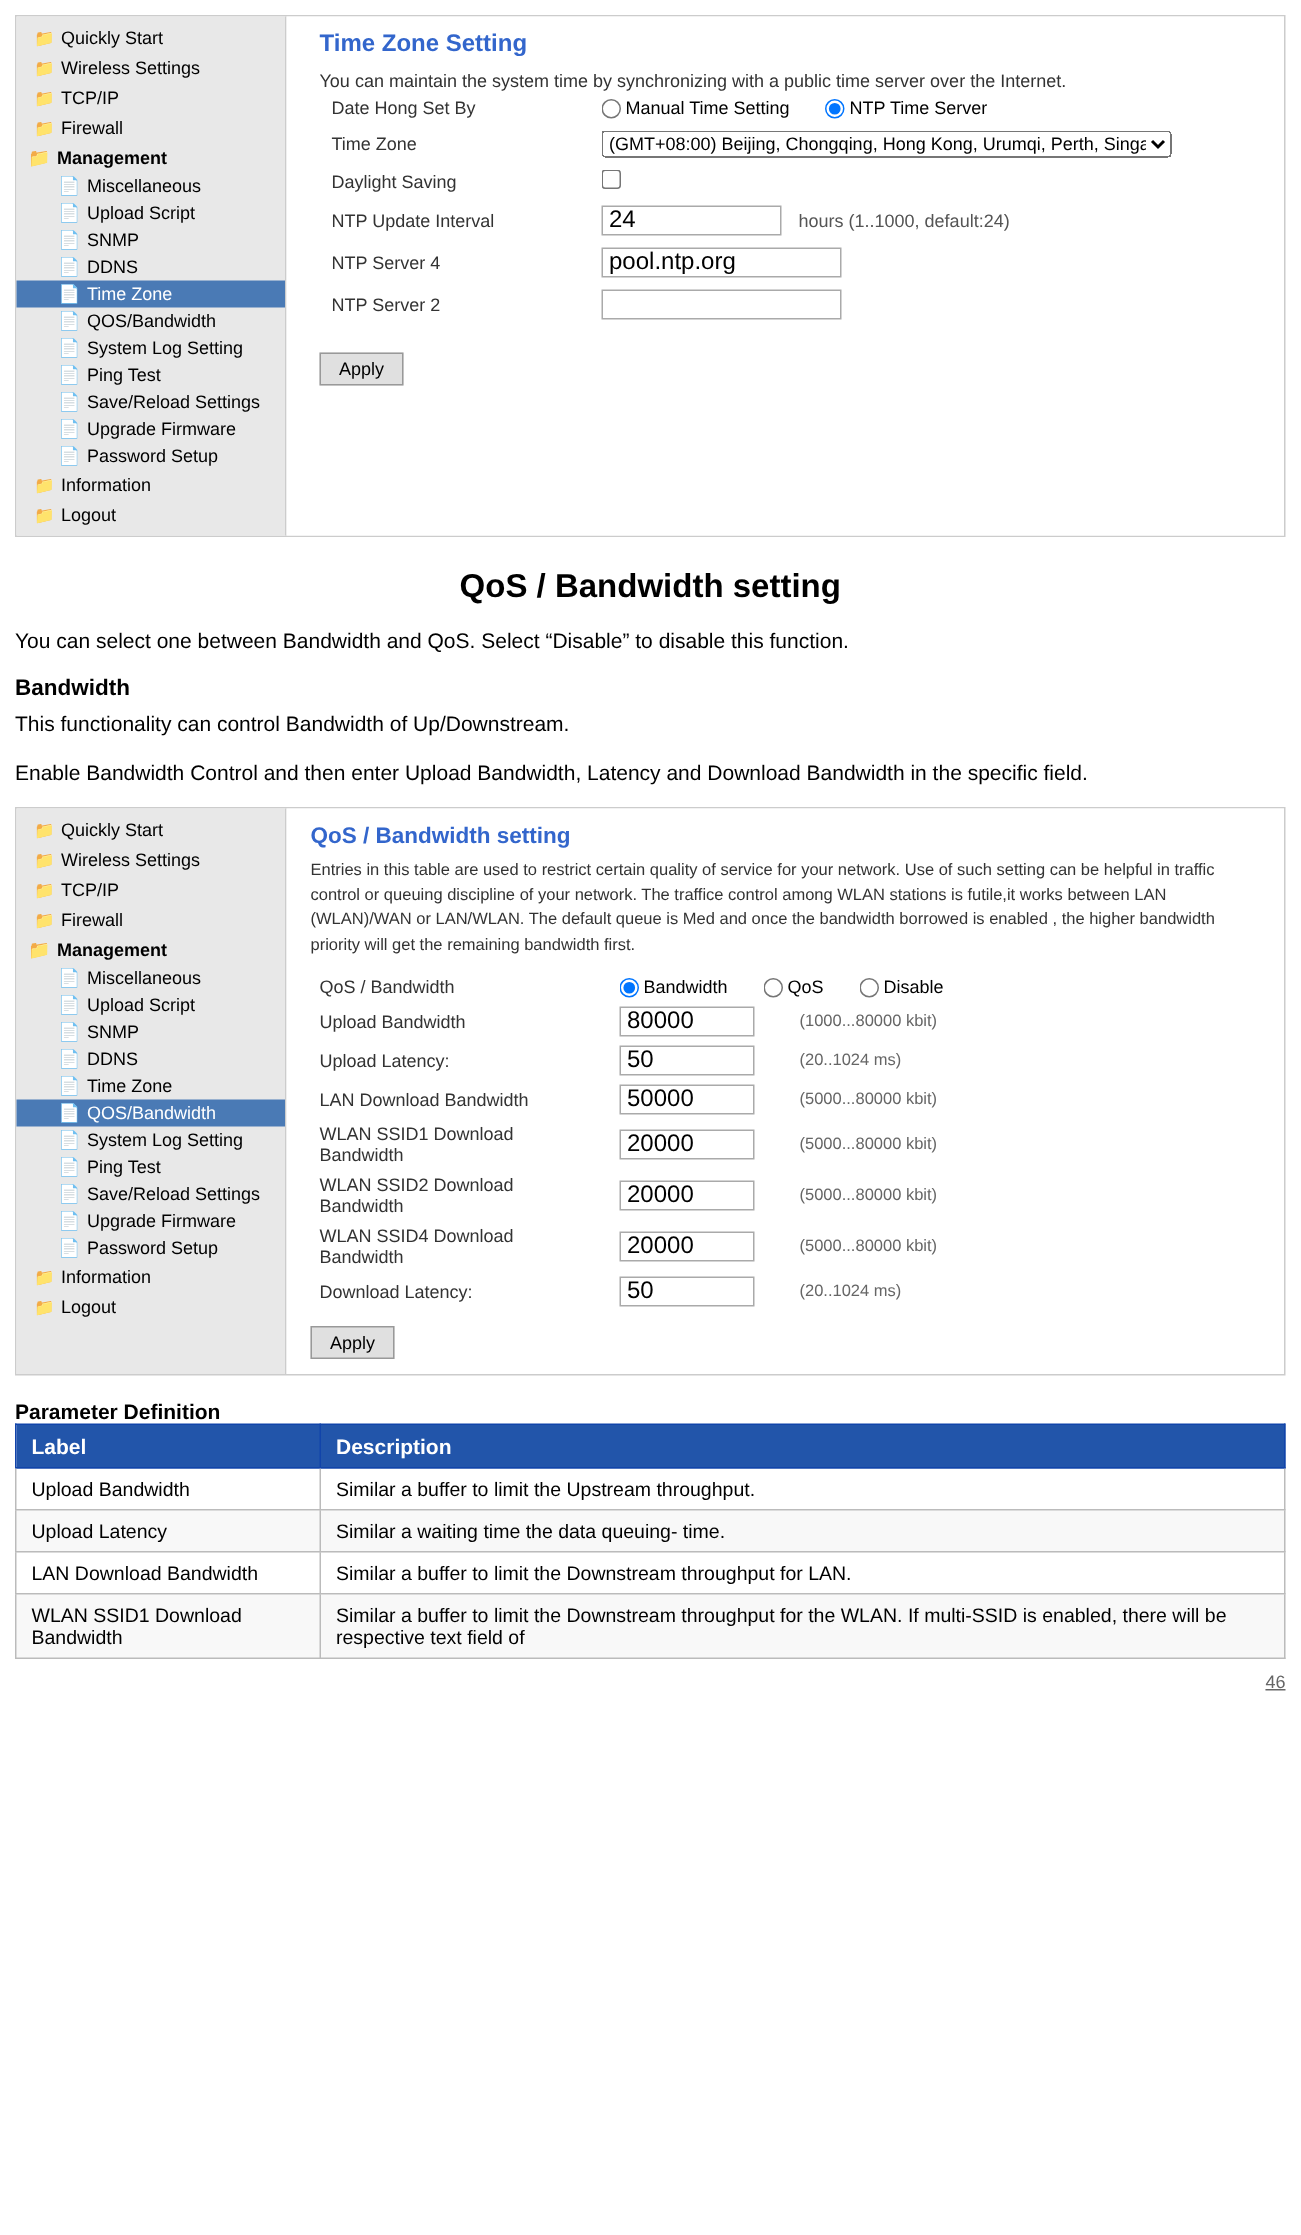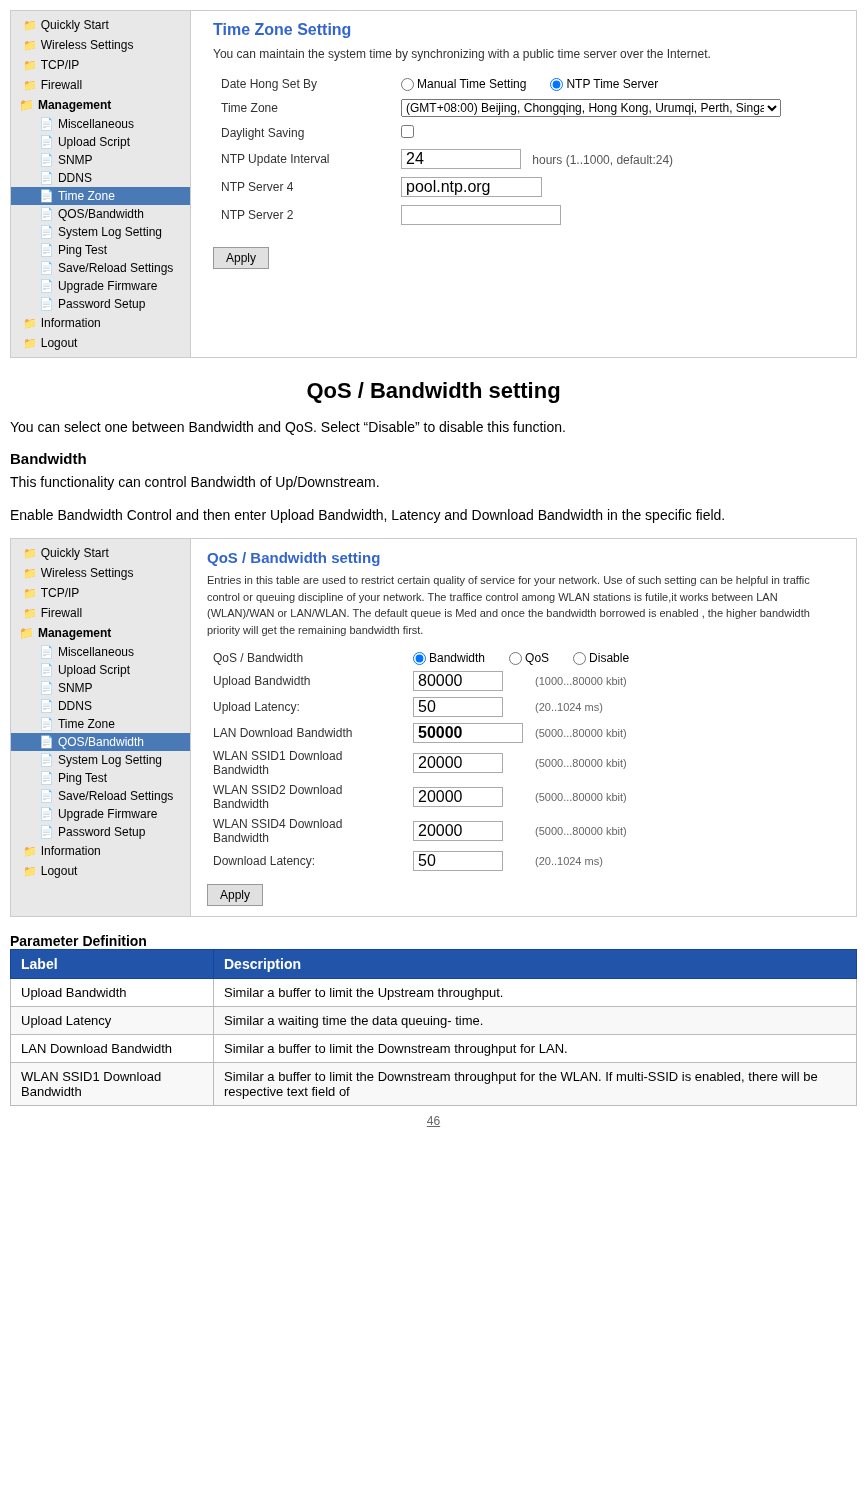--- a/index.html
+++ b/index.html
@@ -52,21 +52,20 @@
 
     .page-title {
       color: #3366cc;
       font-size: 16px;
       font-weight: bold;
       margin-bottom: 8px;
     }
 
     .description {
       font-size: 12px;
-      margin-bottom: 12px;
       color: #333;
     }
 
     .form-table {
       width: 100%;
       border-collapse: collapse;
       margin-bottom: 10px;
     }
     .form-table td {
       padding: 4px 8px;
@@ -194,21 +193,21 @@
     .param-table td {
       padding: 6px 10px;
       border: 1px solid #bbb;
       font-size: 13px;
       vertical-align: top;
     }
 
     .param-table tr:nth-child(even) td { background: #f8f8f8; }
 
     .page-number {
-      text-align: center;
+      text-align: right;
       font-size: 12px;
       margin: 8px 10px;
       color: #666;
       text-decoration: underline;
     }
 
     input[type="radio"] { margin: 0; }
     input[type="checkbox"] { margin: 0; }
   </style>
 </head>
@@ -327,21 +326,21 @@
       <tr>
         <td>NTP Update Interval</td>
         <td>
           <input type="text" value="24" style="width: 120px;">
           <span style="margin-left:8px; font-size:12px; color:#555;">hours (1..1000, default:24)</span>
         </td>
       </tr>
       <tr>
         <td>NTP Server 4</td>
         <td>
-          <input type="text" value="pool.ntp.org" style="width: 141px;">
+          <input type="text" value="pool.ntp.org" style="width: 160px;">
         </td>
       </tr>
       <tr>
         <td>NTP Server 2</td>
         <td>
           <input type="text" value="" style="width: 160px;">
         </td>
       </tr>
     </tbody>
       </table>
@@ -460,21 +459,21 @@
         <td><input type="text" value="80000" style="width: 90px;"></td>
         <td>(1000...80000 kbit)</td>
       </tr>
       <tr>
         <td>Upload Latency:</td>
         <td><input type="text" value="50" style="width: 90px;"></td>
         <td>(20..1024 ms)</td>
       </tr>
       <tr>
         <td>LAN Download Bandwidth</td>
-        <td><input type="text" value="50000" style="width: 110px; font-weight: bold;"></td>
+        <td><input type="text" value="50000" style="width: 90px;"></td>
         <td>(5000...80000 kbit)</td>
       </tr>
       <tr>
         <td>WLAN SSID1 Download Bandwidth</td>
         <td><input type="text" value="20000" style="width: 90px;"></td>
         <td>(5000...80000 kbit)</td>
       </tr>
       <tr>
         <td>WLAN SSID2 Download Bandwidth</td>
         <td><input type="text" value="20000" style="width: 90px;"></td>

